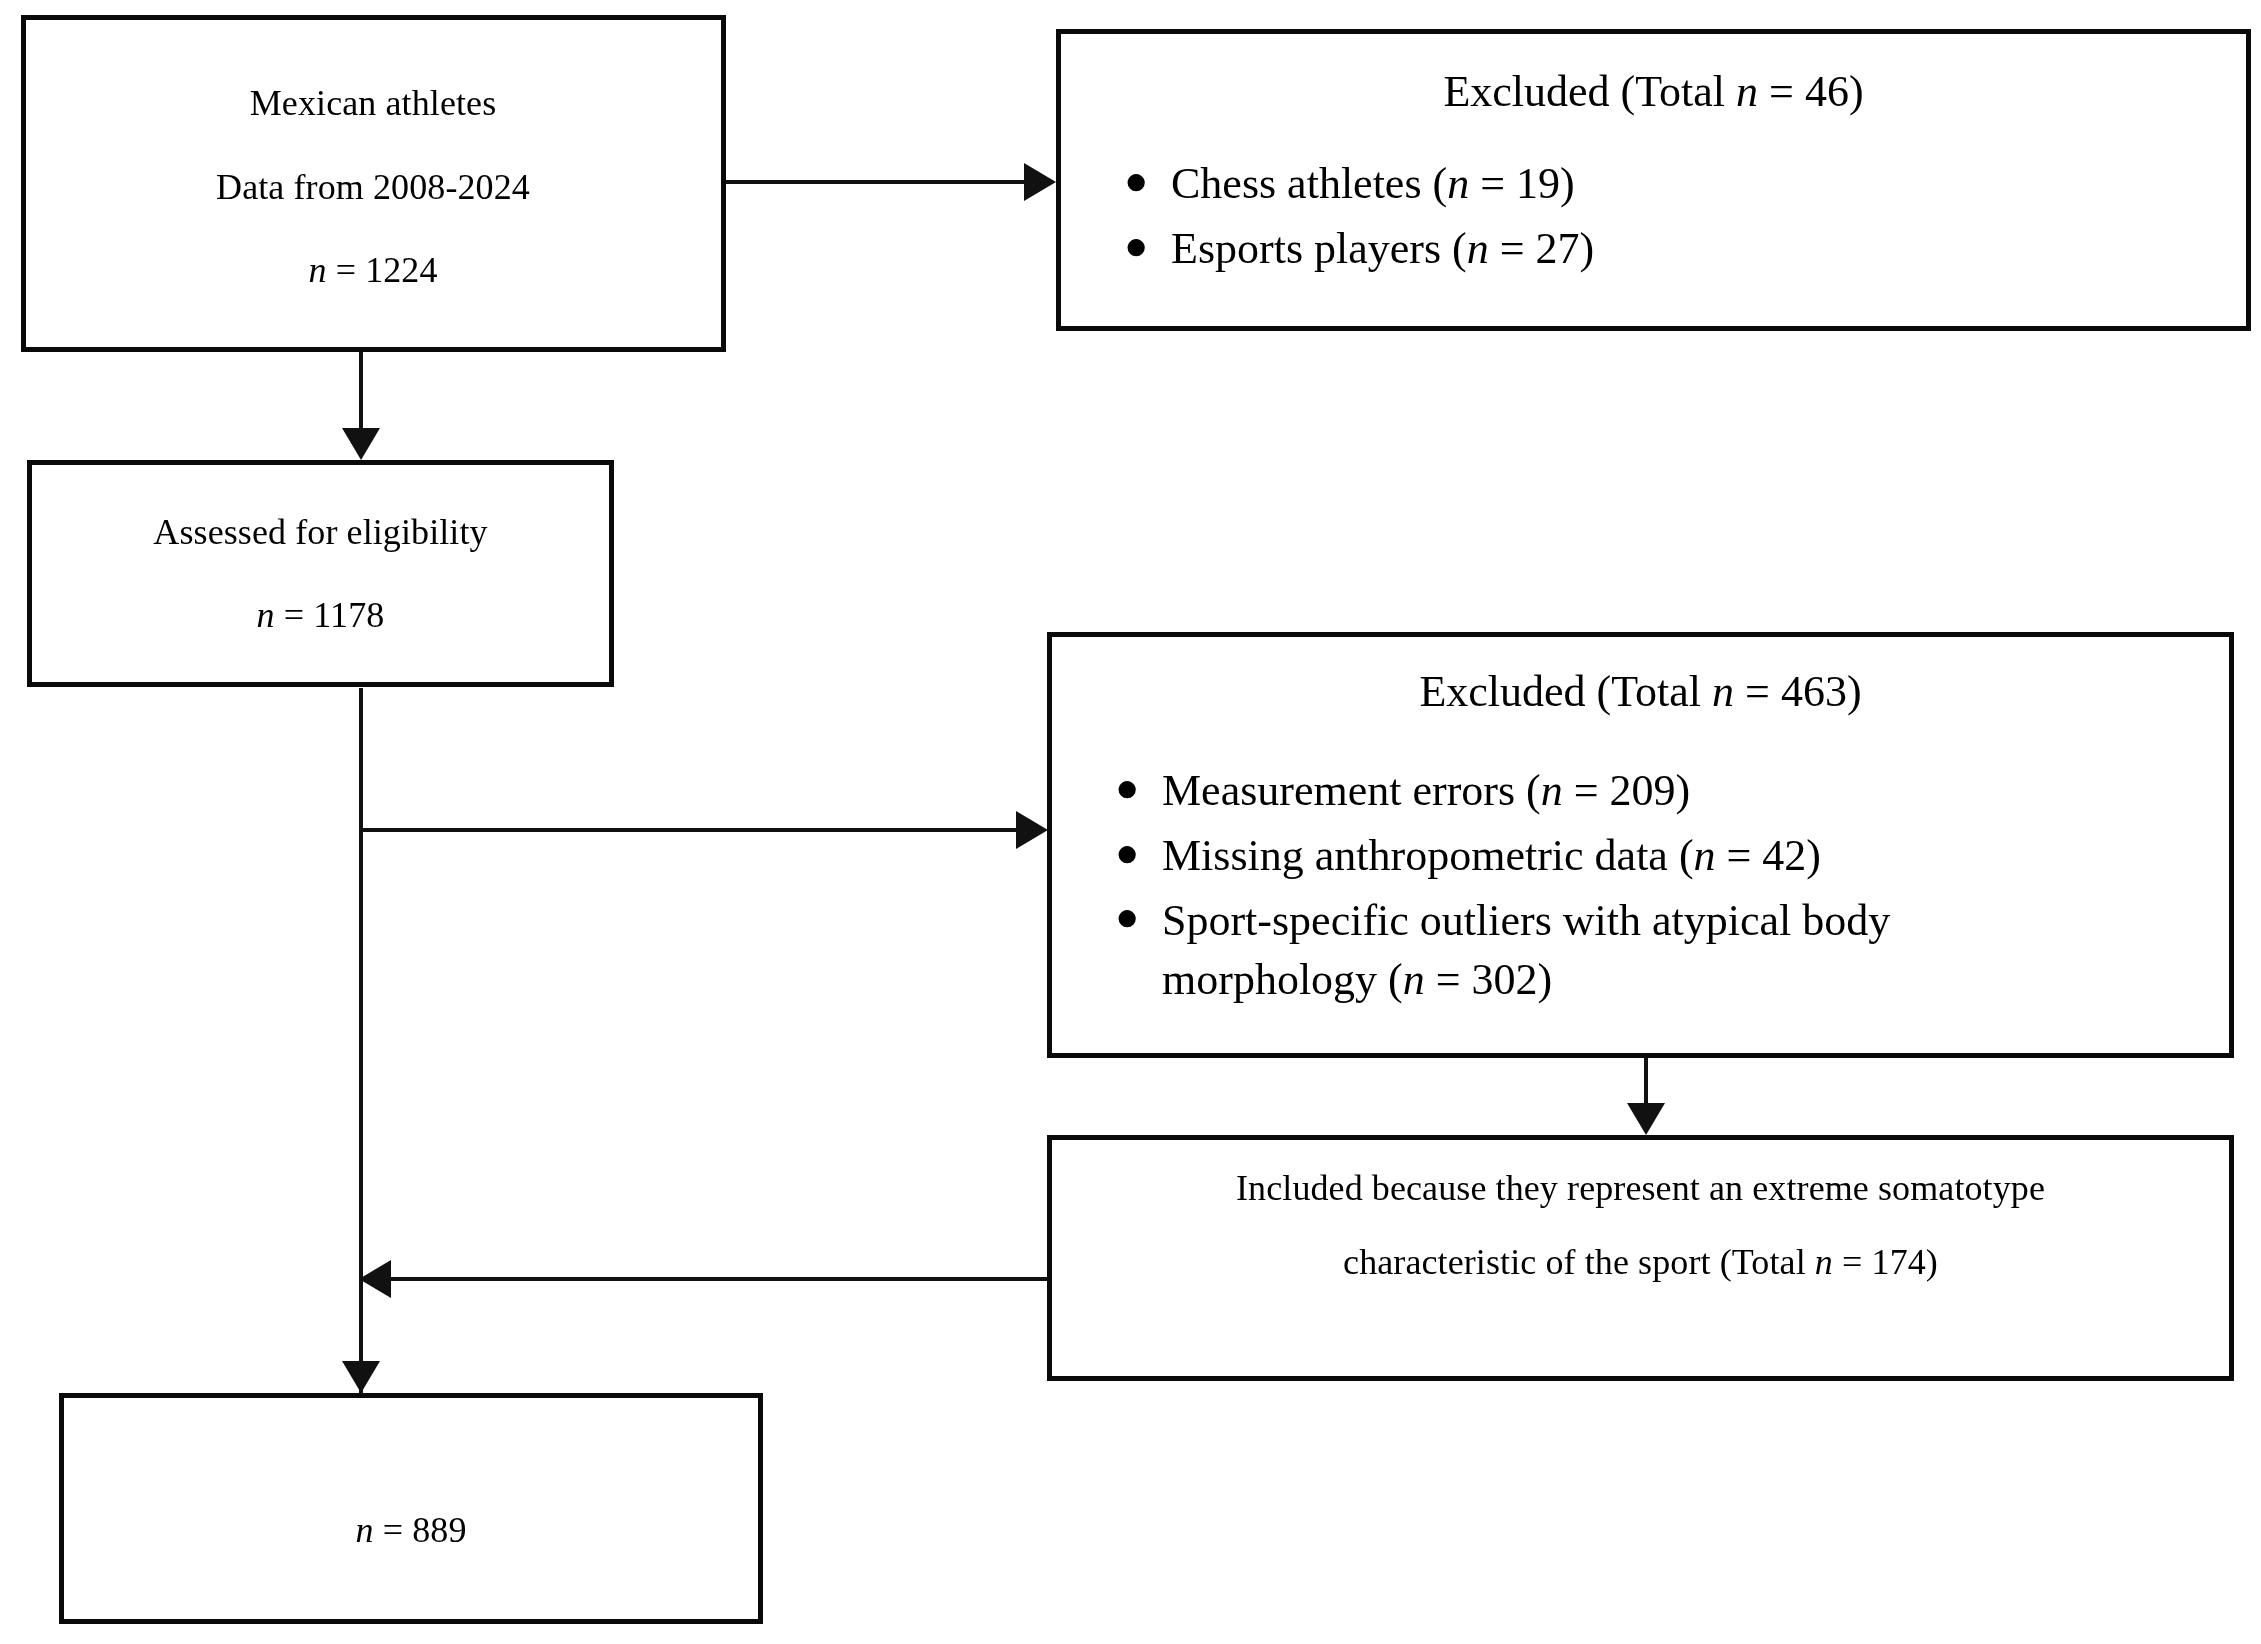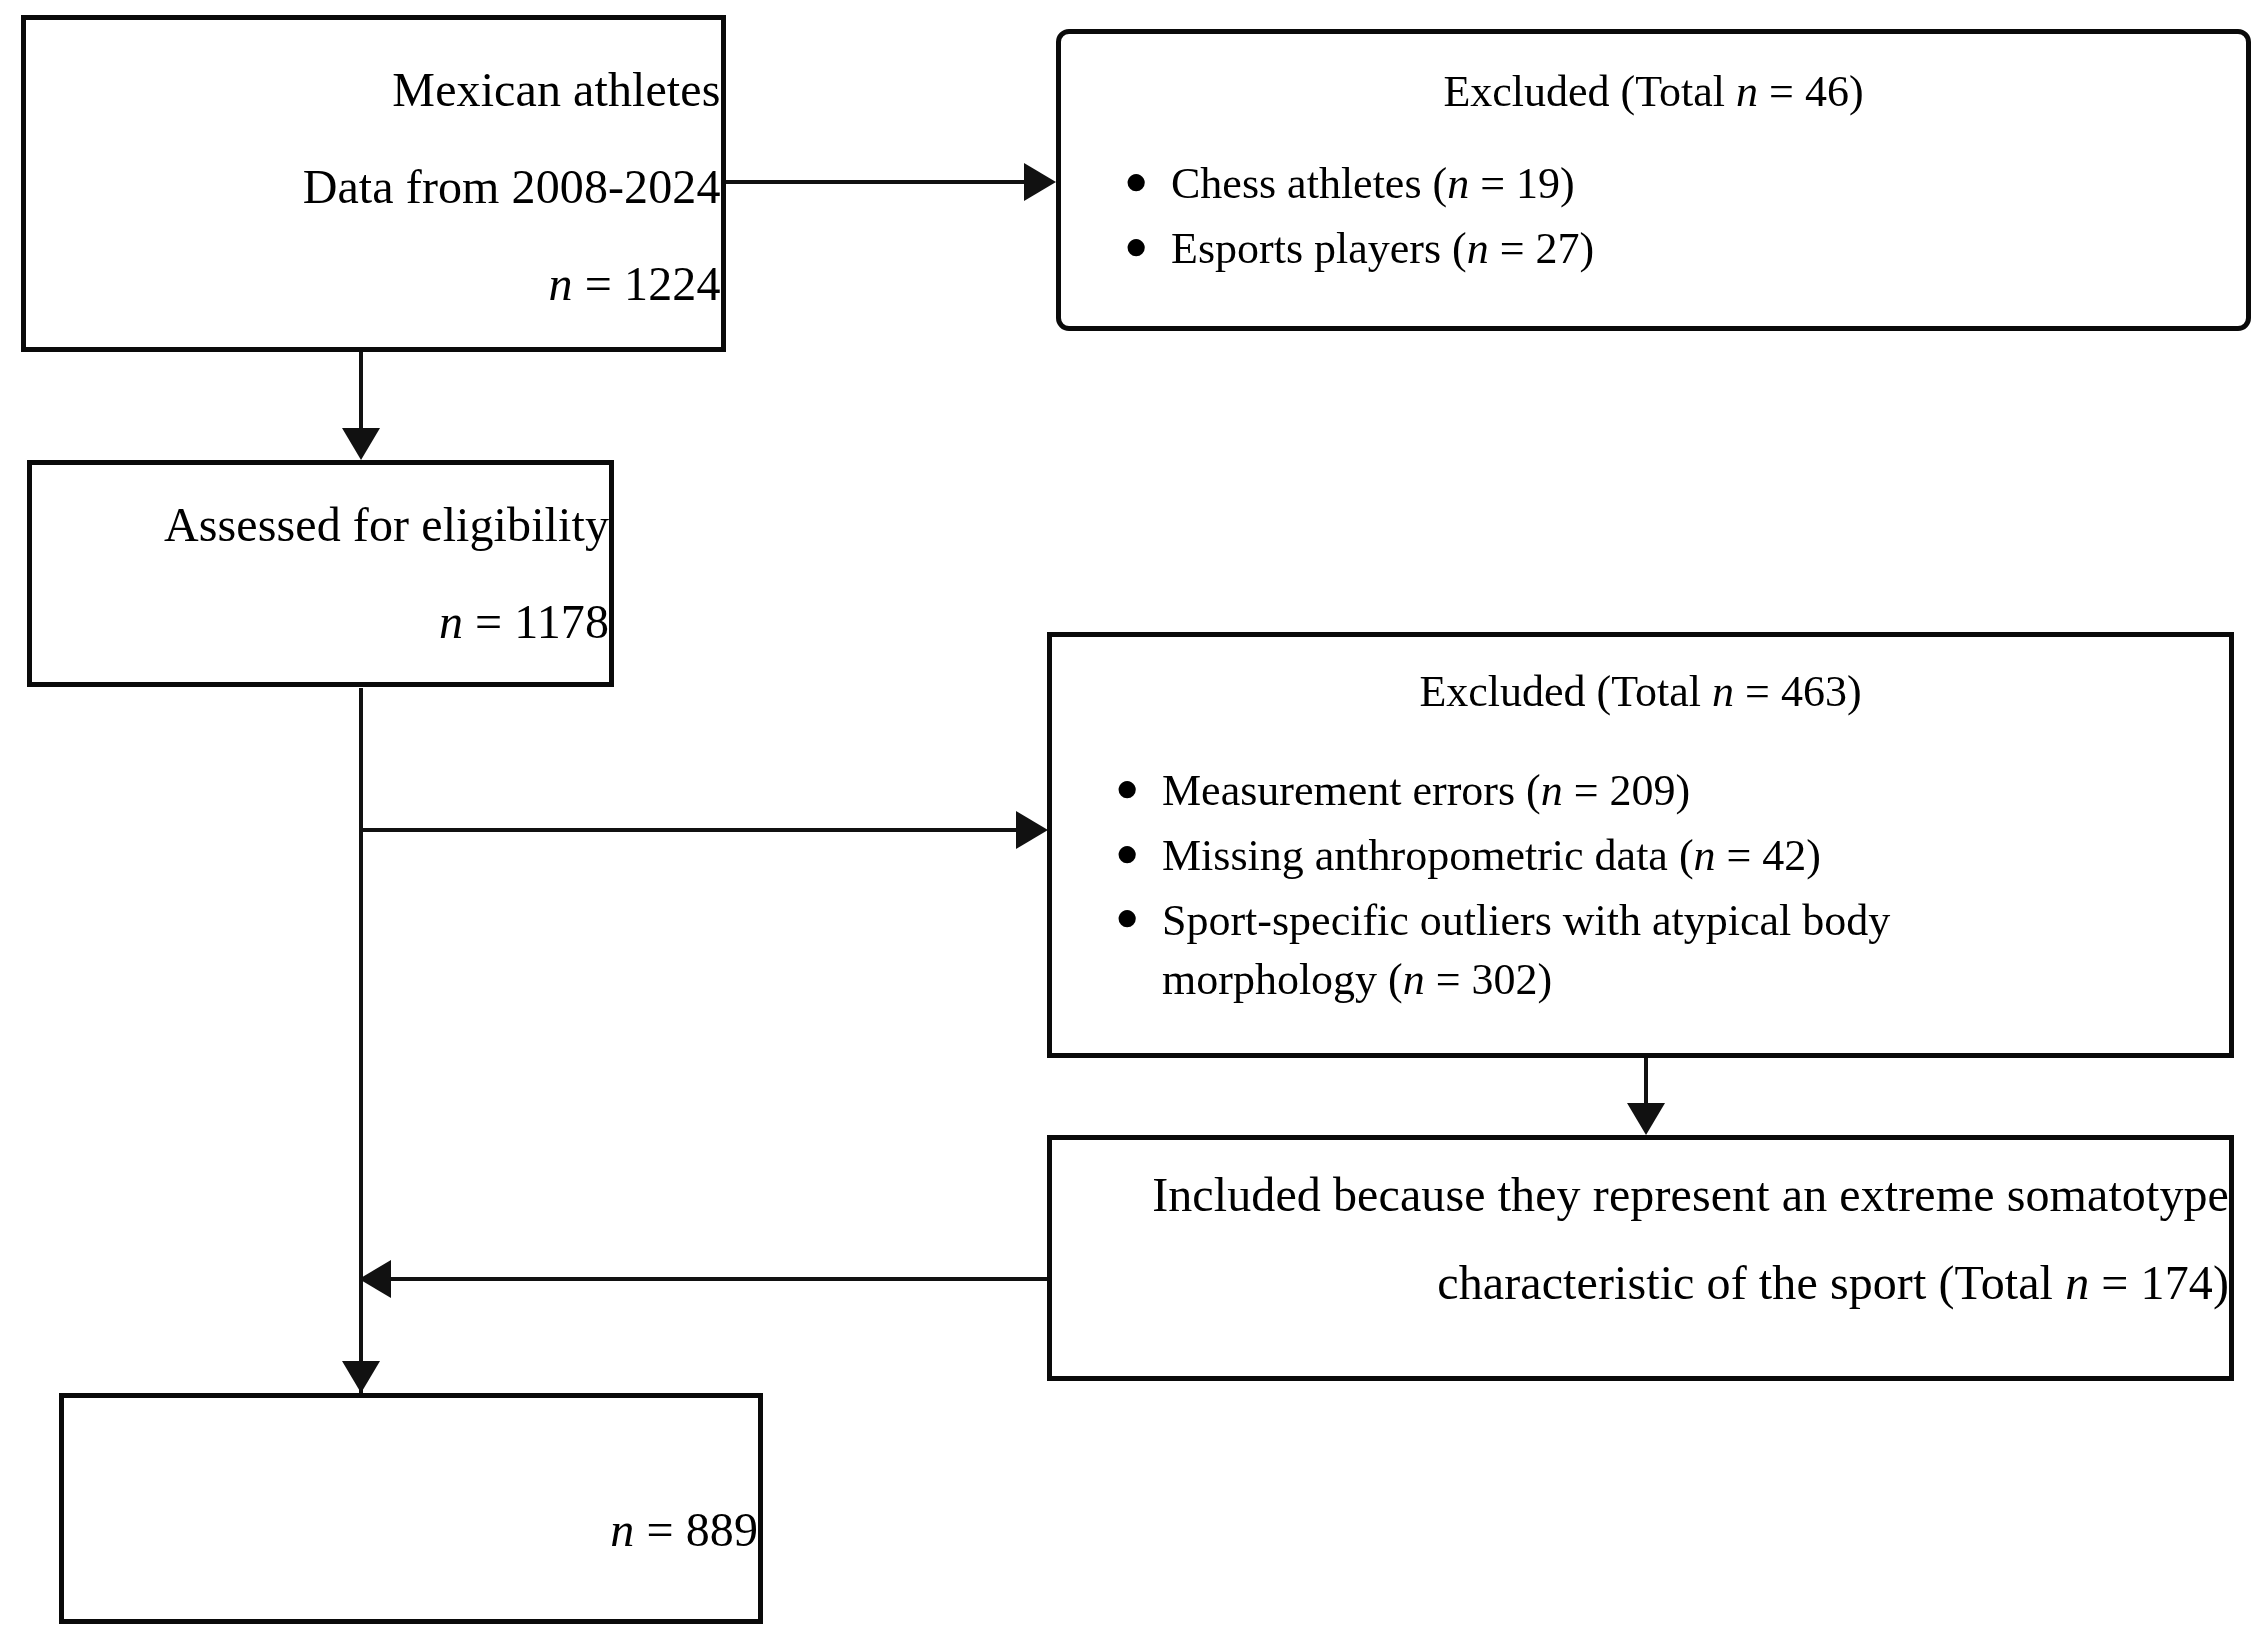--- a/index.html
+++ b/index.html
@@ -30,22 +30,22 @@
     align-items: center;
   }
   .node.left-align {
     align-items: stretch;
     justify-content: flex-start;
   }
 
   .line {
     display: block;
     width: 100%;
-    text-align: right;
-    font-size: 48px;
+    text-align: center;
+    font-size: 36px;
     line-height: 1.12;
     letter-spacing: 0.1px;
     white-space: nowrap;
   }
   .line.gap-top   { margin-top: 43px; }
   .line.gap-top-s { margin-top: 34px; }
 
   .hdr {
     font-size: 44px;
     text-align: center;
@@ -129,21 +129,21 @@
 
   <div class="conn hline" style="left:389px; top:1277px; width:660px;"></div>
   <div class="arrow arrow-left" style="left:359px; top:1260px;"></div>
 
   <div class="node box1-pad" style="left:20.5px; top:14.7px; width:705px; height:337px;">
     <span class="line">Mexican athletes</span>
     <span class="line gap-top">Data from 2008-2024</span>
     <span class="line gap-top"><span class="it">n</span><span> = 1224</span></span>
   </div>
 
-  <div class="node left-align" style="left:1056px; top:29px; width:1195px; height:302px;border-radius:13px;">
+  <div class="node left-align" style="left:1056px; top:29px; width:1195px; height:302px;">
     <div class="hdr"><span>Excluded (Total </span><span class="it">n</span><span> = 46)</span></div>
     <ul class="bullets" style="margin-top:31px;">
       <li>
         <span class="bul">●</span><span>Chess athletes (</span><span class="it">n</span><span> = 19)</span>
       </li>
       <li>
         <span class="bul">●</span><span>Esports players (</span><span class="it">n</span><span> = 27)</span>
       </li>
     </ul>
   </div>

